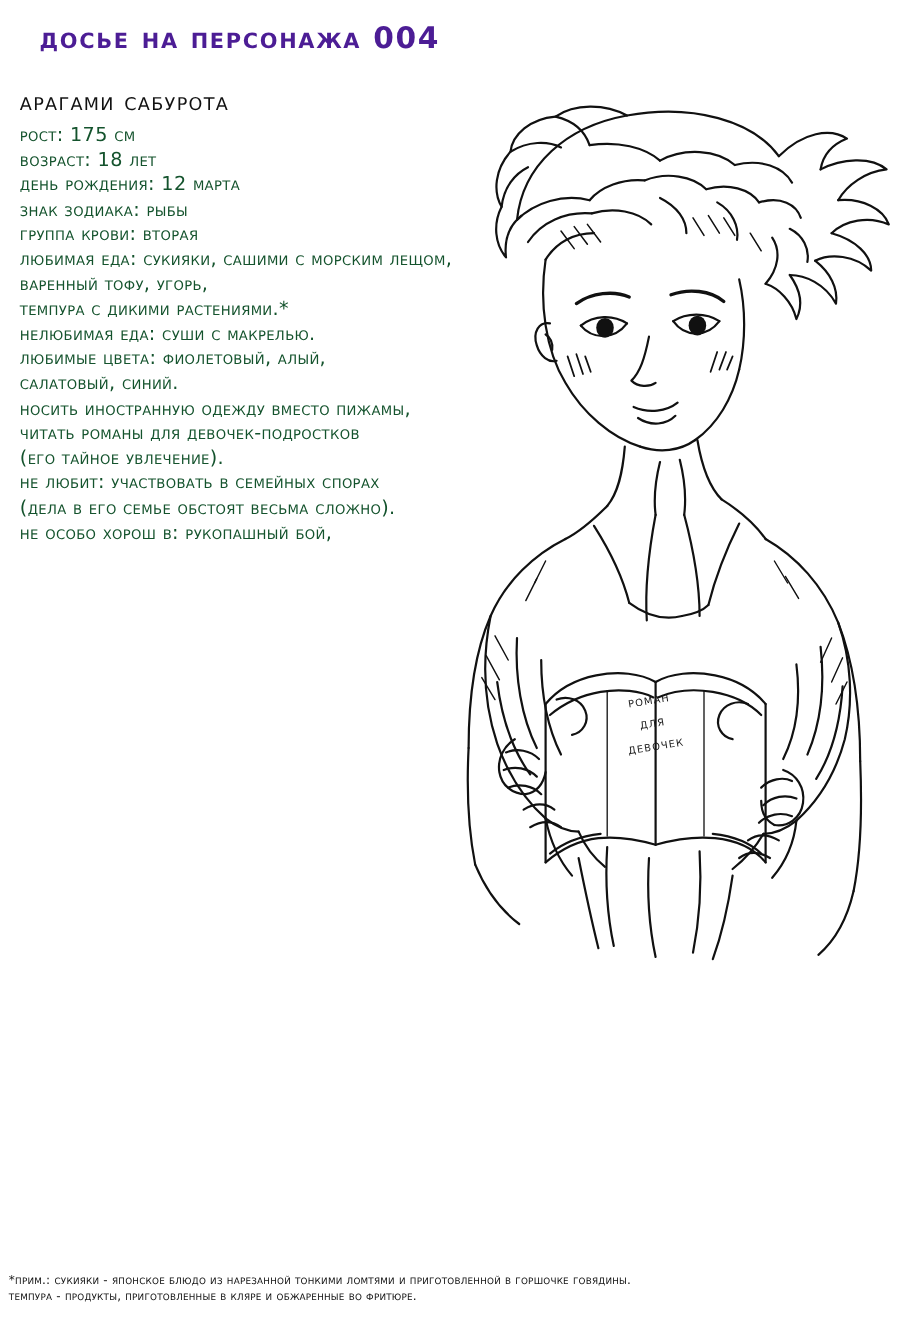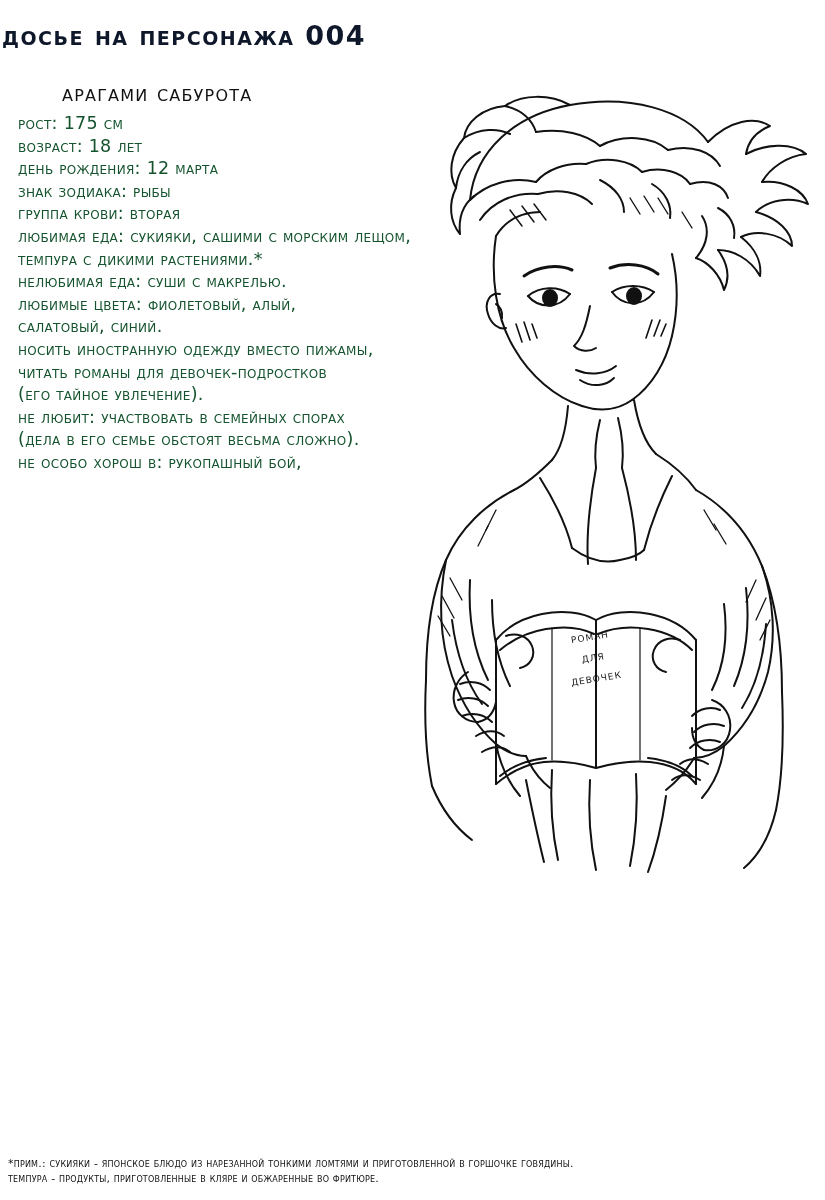--- a/index.html
+++ b/index.html
@@ -13,47 +13,46 @@
     height: 1200px;
     background: #ffffff;
     overflow: hidden;
     font-family: "DejaVu Sans", sans-serif;
     color: #111111;
   }
 
   
   .title {
     position: absolute;
-    left: 2px;
+    left: 36px;
     top: 20px;
     font-family: "DejaVu Sans", sans-serif;
     font-size: 27px;
     font-weight: bold;
     letter-spacing: 1.5px;
     font-variant: small-caps;
     text-transform: lowercase;
-    color: #0f172a;
+    color: #4c1d95;
     white-space: nowrap;
   }
 
   
   .profile {
     position: absolute;
     left: 18px;
     top: 80px;
     width: 520px;
   }
   .char-name {
     font-size: 23px;
     font-variant: small-caps;
     text-transform: lowercase;
     letter-spacing: 1.2px;
     margin-bottom: 6px;
     color: #111111;
-    margin-left: 44px;
   }
   .profile-line {
     font-size: 17.5px;
     line-height: 22.6px;
     font-variant: small-caps;
     text-transform: lowercase;
     letter-spacing: 0.3px;
     white-space: nowrap;
     color: #14532d;
   }
@@ -114,20 +113,21 @@
   <div class="title">Досье на персонажа 004</div>
 
   <div class="profile">
     <div class="char-name">Арагами Сабурота</div>
     <div class="profile-line">Рост: 175 см</div>
     <div class="profile-line">Возраст: 18 лет</div>
     <div class="profile-line">День рождения: 12 марта</div>
     <div class="profile-line">Знак Зодиака: Рыбы</div>
     <div class="profile-line">Группа крови: Вторая</div>
     <div class="profile-line">Любимая еда: сукияки, сашими с морским лещом,</div>
+    <div class="profile-line">варенный тофу, угорь,</div>
     <div class="profile-line">темпура с дикими растениями.*</div>
     <div class="profile-line">Нелюбимая еда: суши с макрелью.</div>
     <div class="profile-line">Любимые цвета: фиолетовый, алый,</div>
     <div class="profile-line">салатовый, синий.</div>
     <div class="profile-line">носить иностранную одежду вместо пижамы,</div>
     <div class="profile-line">читать романы для девочек-подростков</div>
     <div class="profile-line">(его тайное увлечение).</div>
     <div class="profile-line">Не любит: участвовать в семейных спорах</div>
     <div class="profile-line">(дела в его семье обстоят весьма сложно).</div>
     <div class="profile-line">Не особо хорош в: рукопашный бой,</div>

